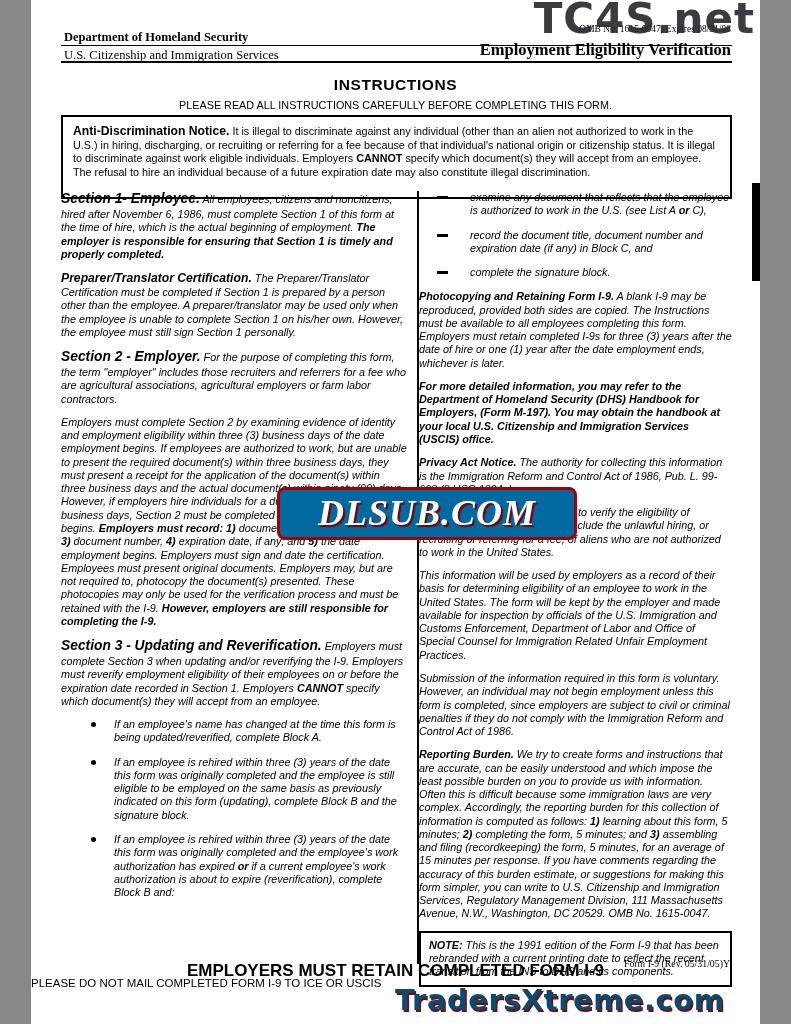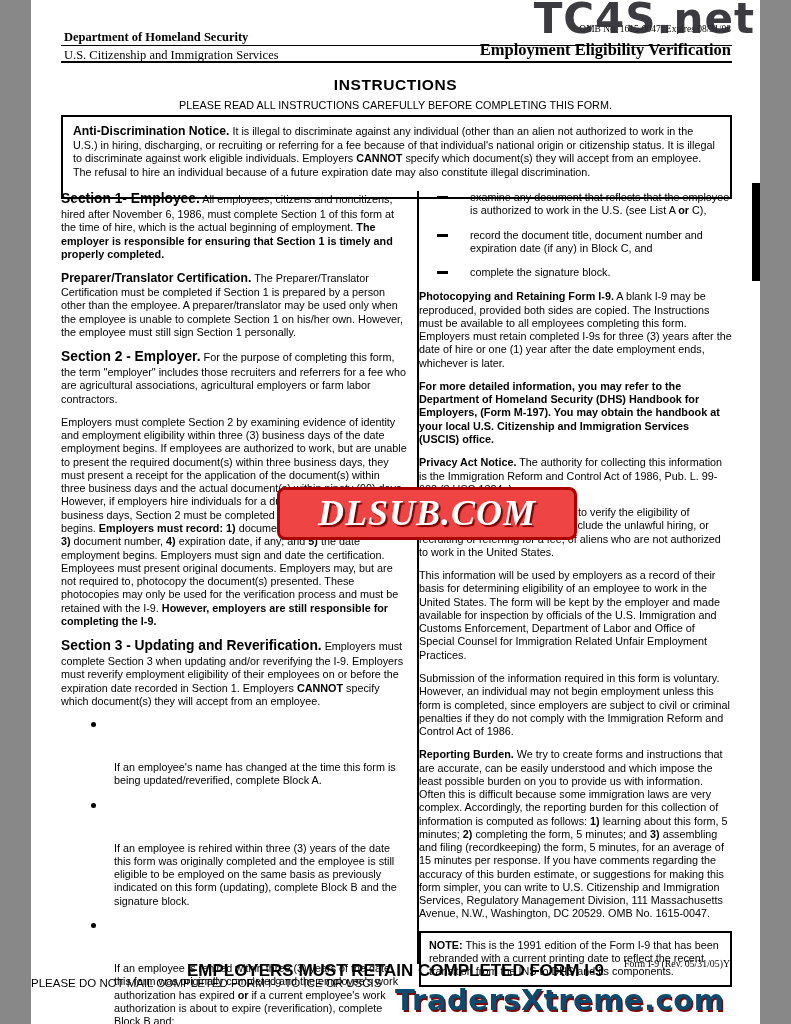--- a/index.html
+++ b/index.html
@@ -20,47 +20,47 @@
   .form-title { position:absolute; right:29px; top:40px; font-family:"Liberation Serif", serif; font-weight:bold; font-size:16.5px; }
   .hrule { position:absolute; left:30px; right:28px; background:#000; }
   .hrule.thin { top:45px; height:1px; }
   .hrule.thick { top:61px; height:2px; }
   
   .ins-title { position:absolute; left:0; right:0; top:76px; text-align:center; font-weight:bold; font-size:15.5px; letter-spacing:0.6px; }
   .ins-sub { position:absolute; left:0; right:0; top:99px; text-align:center; font-size:10.8px; }
   
   .notice-box { position:absolute; left:30px; right:28px; top:115px; border:2px solid #000; padding:7px 10px 8px 10px; }
   
-  .columns { position:absolute; left:30px; right:28px; top:191px; bottom:60px; display:flex; }
+  .columns { position:absolute; left:30px; right:28px; top:191px; bottom:60px; display:flex;font-style:italic; }
   .col-left { width:356px; padding-right:10px; }
   .vdivider { width:2px; background:#000; align-self:stretch; }
   .col-right { flex:1; }
   
   .para { margin:0 0 10px 0; font-size:10.8px; line-height:1.23; }
   .seg-h  { font-weight:bold; font-size:13.8px; }
   .seg-h2 { font-weight:bold; font-size:12.2px; }
   .seg-b  { font-weight:bold; }
   
   .bullet-row { display:flex; margin:0 0 11px 0; padding-left:30px; }
   .bullet-marker { width:5px; height:5px; background:#000; border-radius:50%; margin-top:4px; margin-right:18px; flex-shrink:0; }
-  .bullet-text { flex:1; font-size:10.8px; line-height:1.23;margin-top:43px; }
+  .bullet-text { flex:1; font-size:10.8px; line-height:1.23; }
   
   .dash-row { display:flex; margin:0 0 11px 0; padding-left:18px; }
   .dash-marker { width:11px; height:3px; background:#000; margin-top:5px; margin-right:22px; flex-shrink:0; }
   .dash-text { flex:1; font-size:10.8px; line-height:1.23; }
   
   .note-box { border:2px solid #000; padding:6px 8px; margin-top:6px; }
   .note-box .para { margin:0; }
   
   .footer-line1 { position:absolute; left:0; right:0; top:961px; text-align:center; font-weight:bold; font-size:17px; }
   .footer-line2 { position:absolute; left:0; right:0; top:977px; font-weight:normal; font-size:11.5px; }
   .form-rev { position:absolute; right:30px; top:958px; font-family:"Liberation Serif", serif; font-size:9.8px; }
   
   .wm-top { position:absolute; top:-6px; right:5px; font-family:"DejaVu Sans", sans-serif; font-weight:bold; font-size:42px; color:#2b2b30; opacity:0.92; letter-spacing:1px; z-index:6; }
-  .wm-mid { position:absolute; top:487px; left:246px; width:300px; height:53px; background:#ef4444; border:3px solid #a80000; border-radius:8px; color:#fff; font-family:"Liberation Serif", serif; font-weight:bold; font-style:italic; font-size:36px; line-height:46px; text-align:center; letter-spacing:1px; text-shadow:2px 2px 1px #7a0000; z-index:6; }
+  .wm-mid { position:absolute; top:487px; left:246px; width:300px; height:53px; background:#0369a1; border:3px solid #a80000; border-radius:8px; color:#fff; font-family:"Liberation Serif", serif; font-weight:bold; font-style:italic; font-size:36px; line-height:46px; text-align:center; letter-spacing:1px; text-shadow:2px 2px 1px #7a0000; z-index:6; }
   .wm-bottom { position:absolute; top:983px; left:364px; font-family:"DejaVu Sans", sans-serif; font-weight:bold; font-size:29px; color:#0c4a6e; text-shadow:1.5px 1.5px 0 #7a0a0a; letter-spacing:0.5px; z-index:6; }
   .edge-bar { position:absolute; right:0; top:183px; width:8px; height:98px; background:#000; z-index:4; }
 </style>
 </head>
 <body>
 
 <div class="page">
 
   <div class="dept">Department of Homeland Security</div>
   <div class="agency">U.S. Citizenship and Immigration Services</div>

